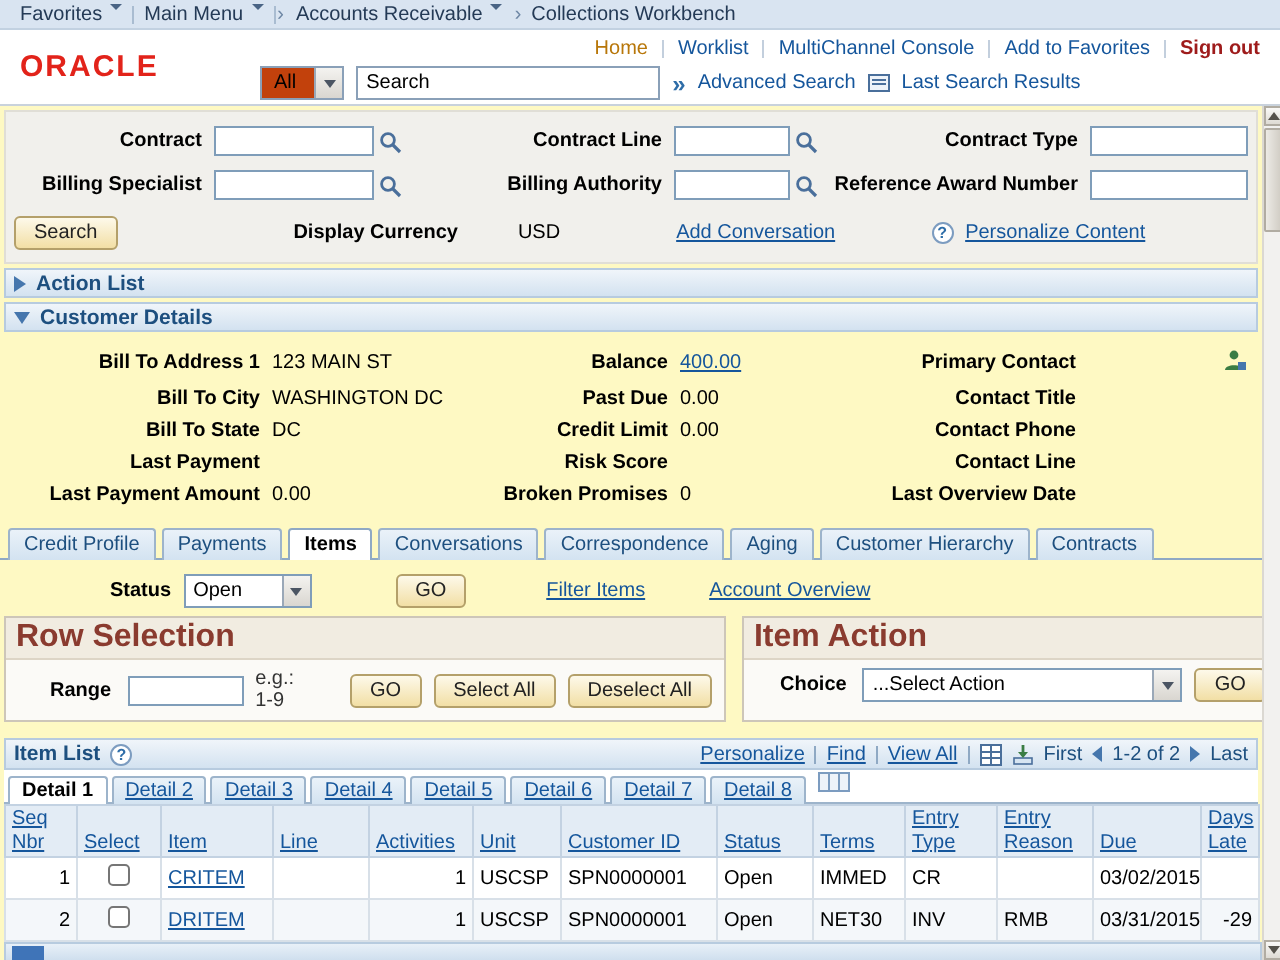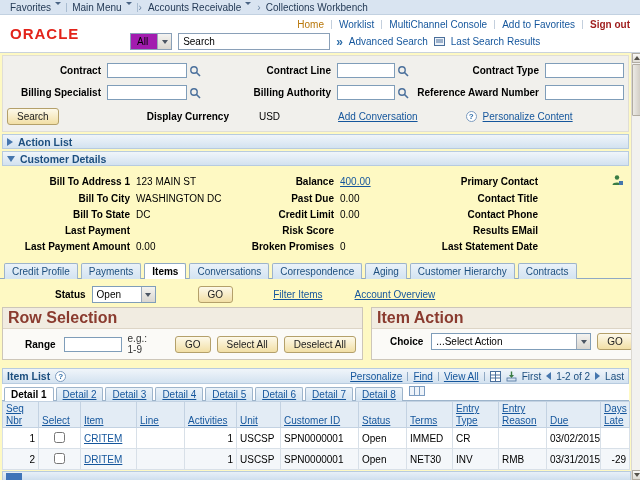--- a/index.html
+++ b/index.html
@@ -18,21 +18,21 @@
 
   
   .header { position:absolute; top:15px; left:0; width:100%; height:38px; background:#fff; border-bottom:1px solid #c9d2dc; }
   .logo { position:absolute; left:10px; top:10px; font-size:15px; font-weight:bold; color:#e2231a; letter-spacing:1px; }
   .top-links { position:absolute; top:4px; right:10px; display:flex; align-items:center; gap:7px; font-size:10px; }
   .top-links a { color:#15569c; text-decoration:none; cursor:pointer; white-space:nowrap; }
   .top-links a.home { color:#b8770a; }
   .top-links a.signout { color:#9e1b1b; font-weight:bold; }
   .tl-sep { width:1px; height:9px; background:#c3cfdd; }
   .search-row { position:absolute; left:130px; top:18px; display:flex; align-items:center; gap:6px; font-size:10px; }
-  .scope { display:flex; align-items:stretch; border:1px solid #8aa0b8; height:17px; background:#a21caf; cursor:pointer; }
+  .scope { display:flex; align-items:stretch; border:1px solid #8aa0b8; height:17px; background:#c2410c; cursor:pointer; }
   .scope .txt { padding:2px 9px 0 6px; }
   .scope .dd, .pssel .dd { width:14px; background:linear-gradient(#f4f3f0,#d9d6d0); border-left:1px solid #9aa8b8;
     display:flex; align-items:center; justify-content:center; }
   .tri-dd { width:0; height:0; border-top:4px solid #4b5563; border-left:3px solid transparent; border-right:3px solid transparent; }
   .g-input { width:152px; height:17px; border:1px solid #8aa0b8; padding:0 4px; font-size:10px; font-family:inherit; }
   .adv-chev { color:#2e6da8; font-weight:bold; font-size:12px; cursor:pointer; }
   a.hlink { color:#15569c; text-decoration:underline; cursor:pointer; white-space:nowrap; }
   .top-hlink { color:#15569c; text-decoration:none; cursor:pointer; white-space:nowrap; }
 
   
@@ -290,28 +290,28 @@
       <span class="cg-val">DC</span>
       <span class="cg-label">Credit Limit</span>
       <span class="cg-val">0.00</span>
       <span class="cg-label">Contact Phone</span>
       <span class="cg-val"></span>
 
       <span class="cg-label">Last Payment</span>
       <span class="cg-val"></span>
       <span class="cg-label">Risk Score</span>
       <span class="cg-val"></span>
-      <span class="cg-label">Results EMail</span>
+      <span class="cg-label">Contact Line</span>
       <span class="cg-val"></span>
 
       <span class="cg-label">Last Payment Amount</span>
       <span class="cg-val">0.00</span>
       <span class="cg-label">Broken Promises</span>
       <span class="cg-val">0</span>
-      <span class="cg-label">Last Statement Date</span>
+      <span class="cg-label">Last Overview Date</span>
       <span class="cg-val"></span>
     </div>
 
     <div class="folder-tabs">
       <span class="ftab">Credit Profile</span>
       <span class="ftab">Payments</span>
       <span class="ftab active">Items</span>
       <span class="ftab">Conversations</span>
       <span class="ftab">Correspondence</span>
       <span class="ftab">Aging</span>

